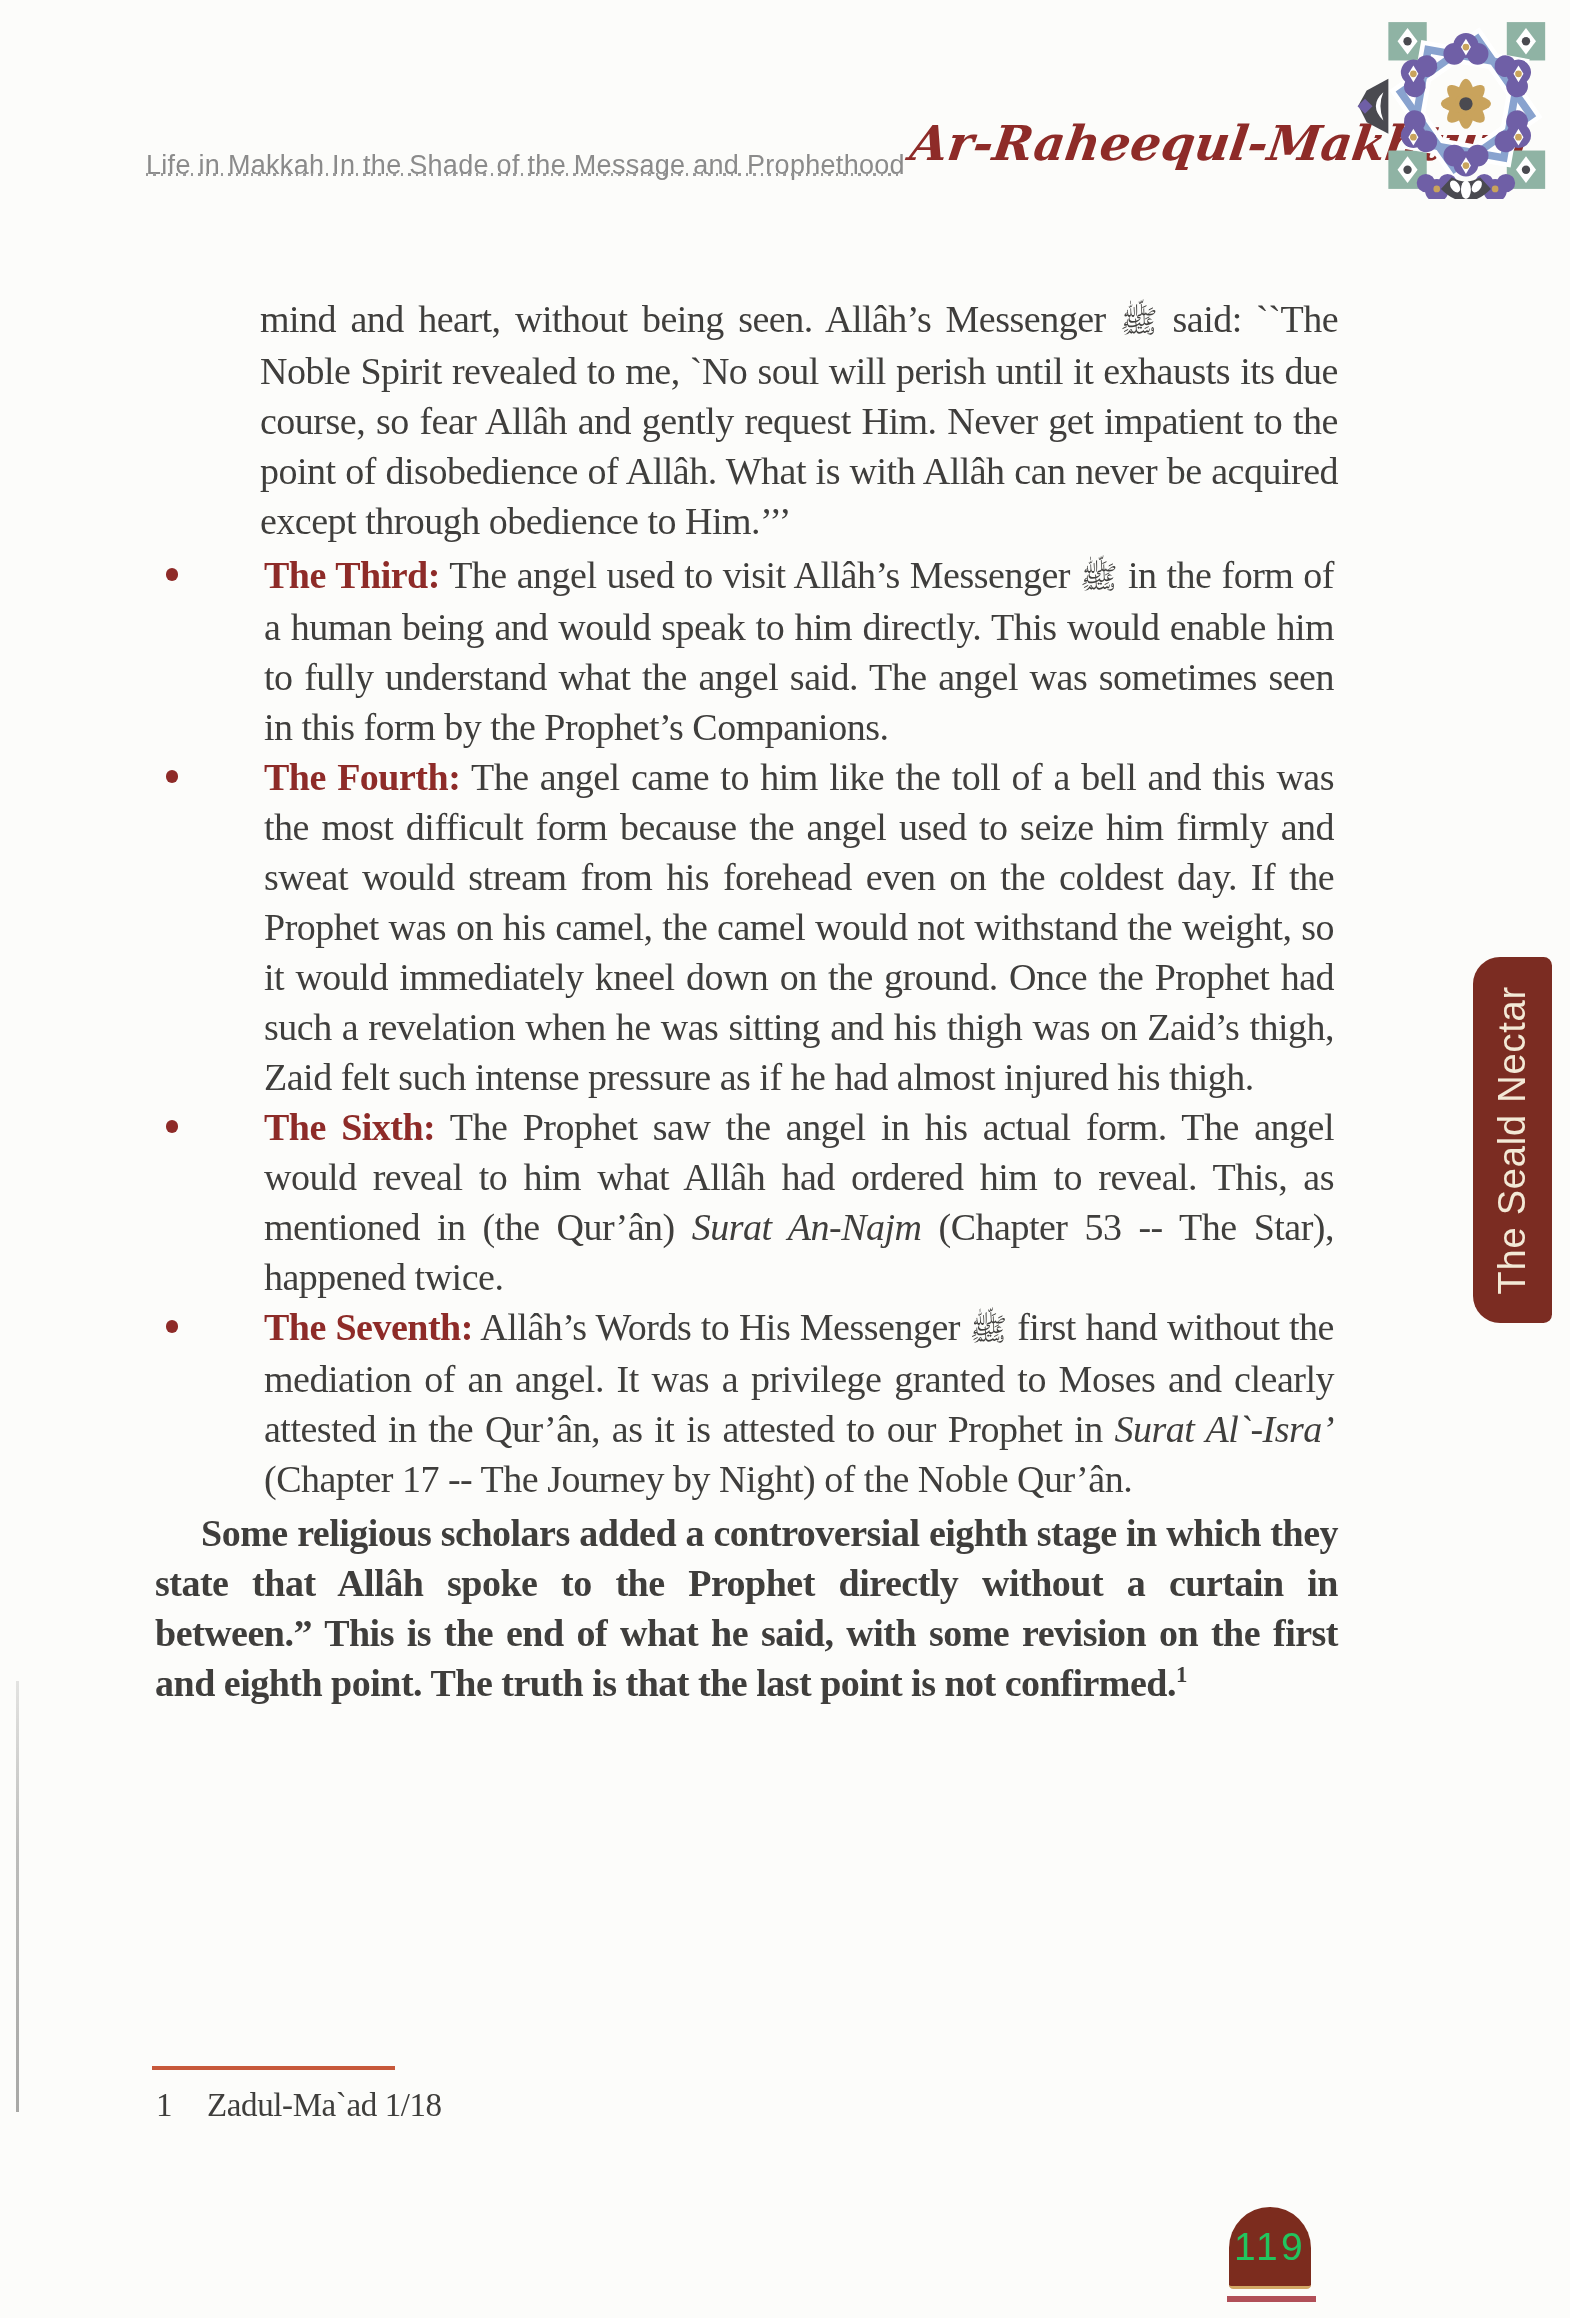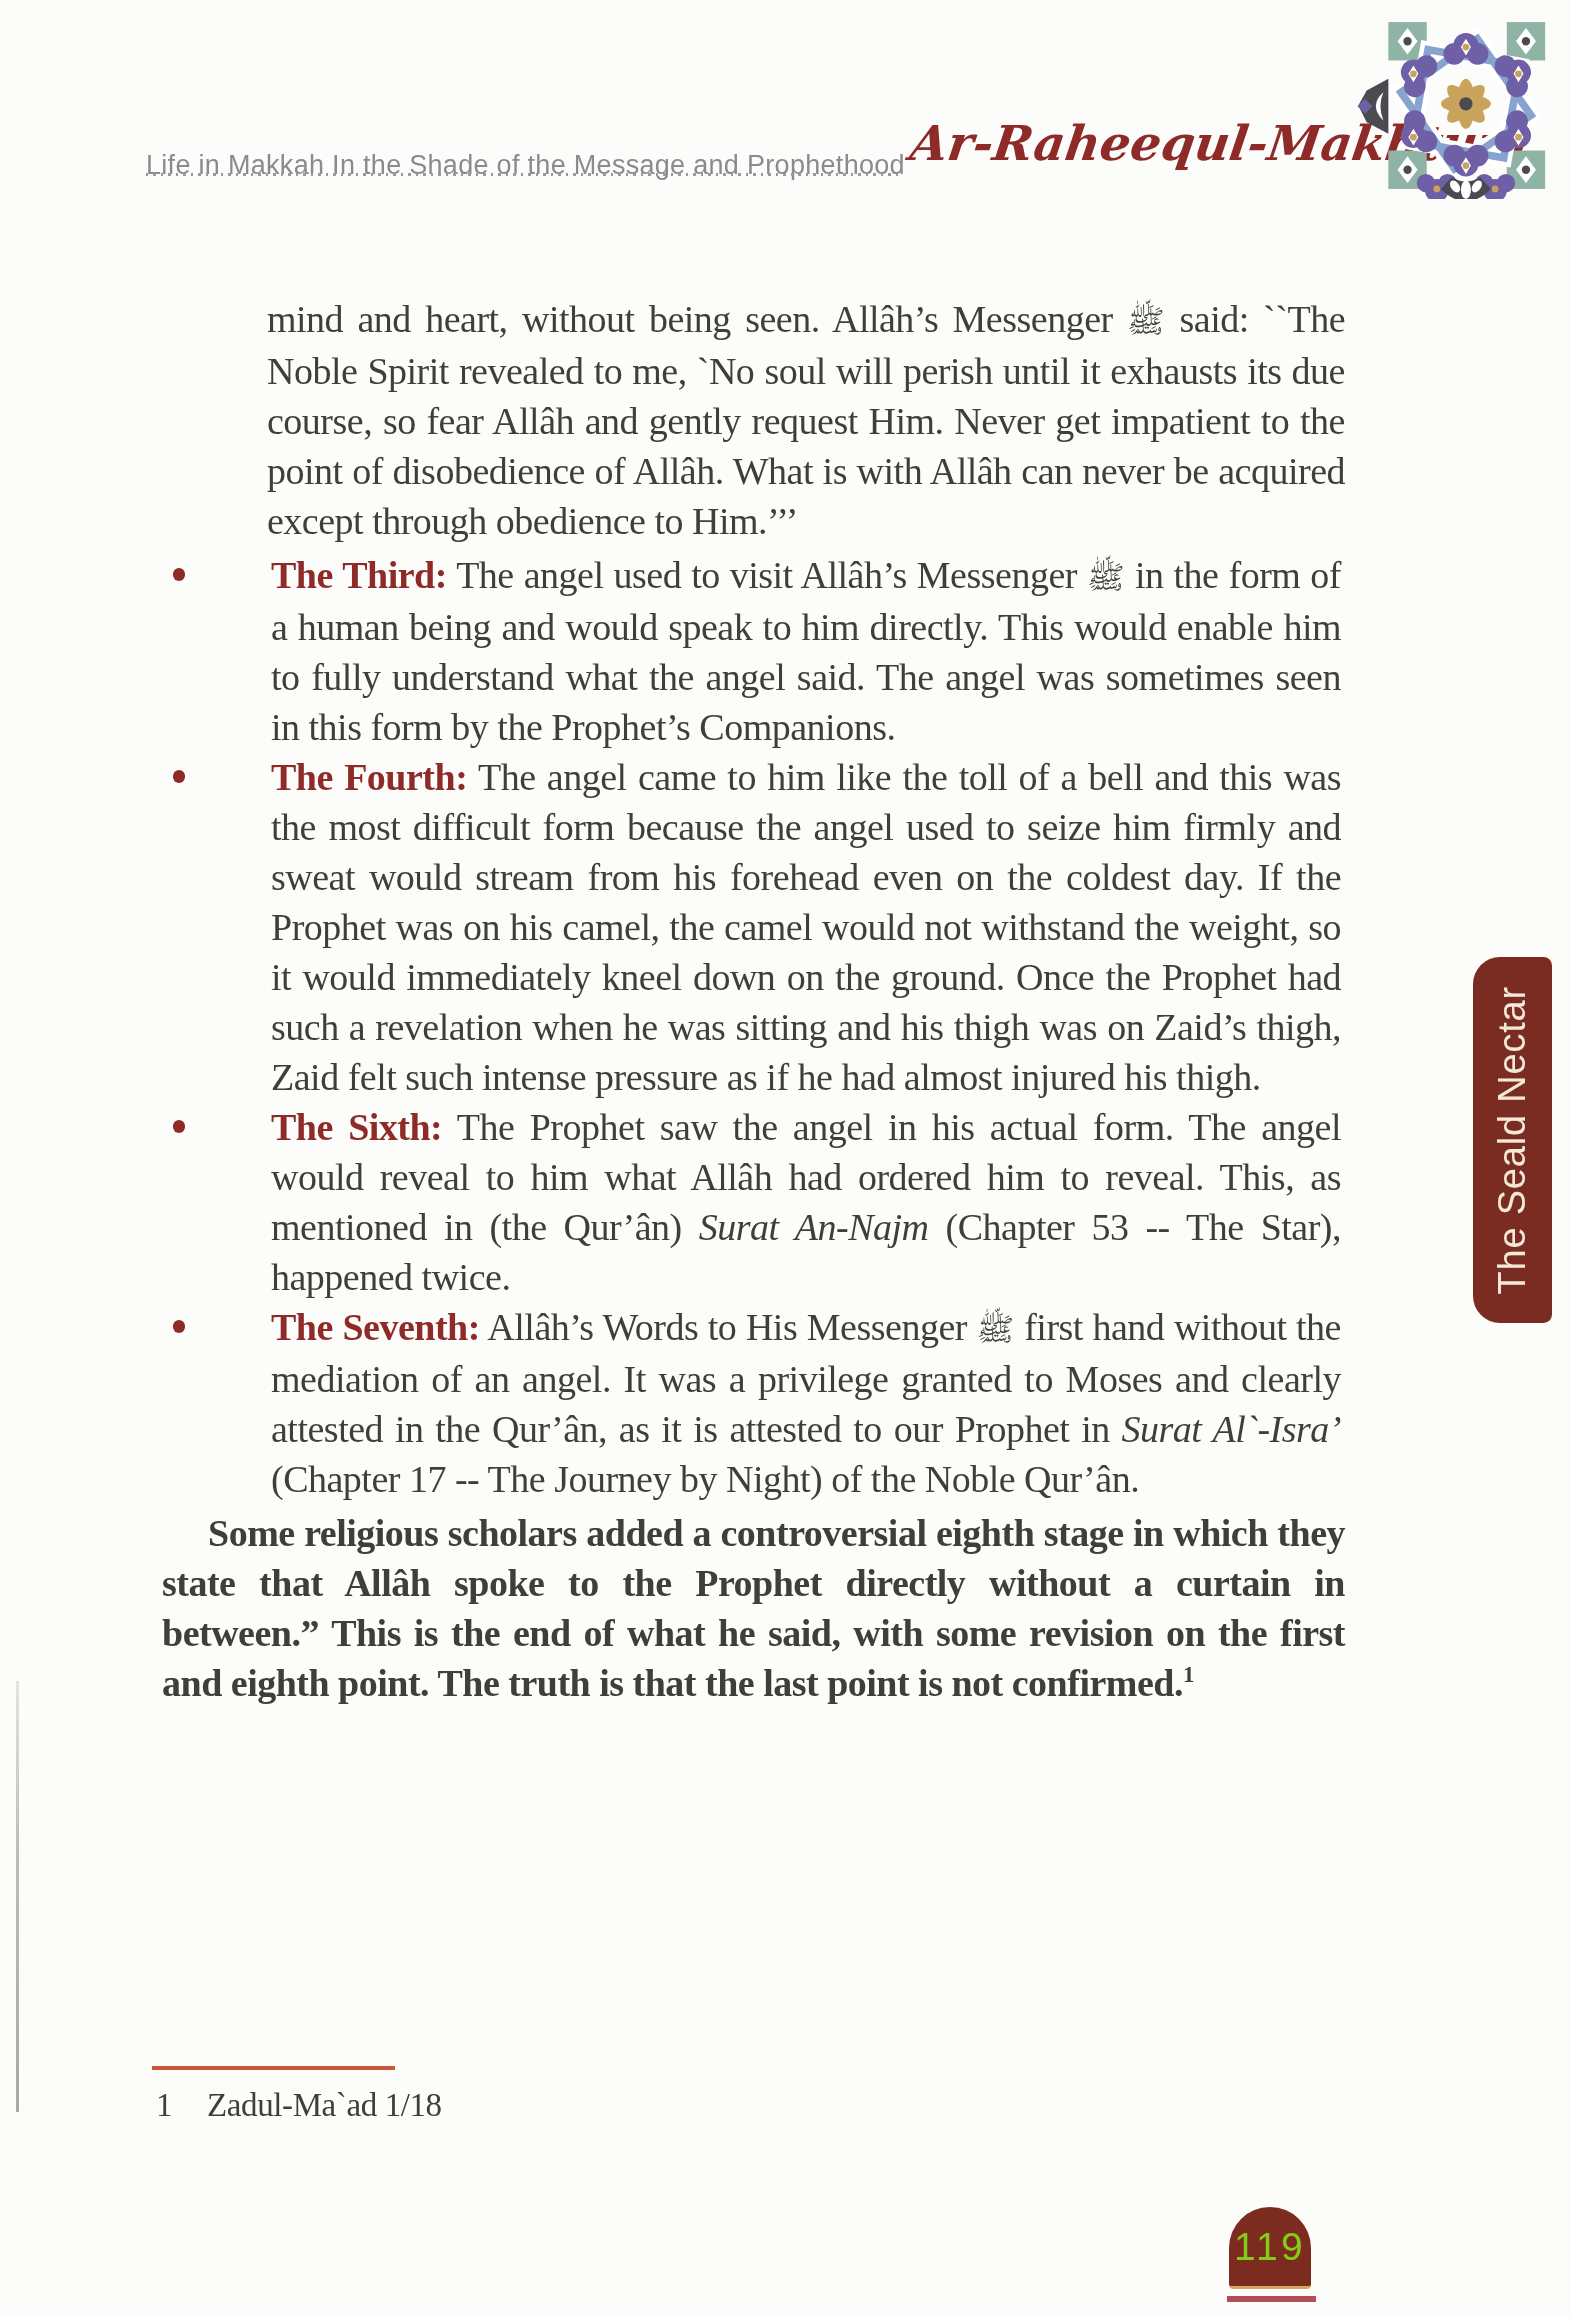--- a/index.html
+++ b/index.html
@@ -25,21 +25,21 @@
     position:absolute;left:911px;top:115px;
     font-family:"DejaVu Serif",serif;font-style:italic;font-weight:bold;
     font-size:48px;color:var(--c-accent);
     transform:skewX(-8deg);
     white-space:nowrap;
   }
   
   .ornament{position:absolute;left:1355px;top:16.7px;width:196px;height:182px;}
   
   .content{
-    position:absolute;left:162px;top:294px;width:1183px;
+    position:absolute;left:155px;top:294px;width:1183px;
     font-size:38px;line-height:50px;color:#3f3e3c;
     text-align:justify;letter-spacing:-0.5px;
   }
   .content p{margin:0;}
   .intro{margin-left:105px !important;}
   ul.stages{list-style:none;margin:4px;padding:0;}
   ul.stages li{position:relative;padding-left:105px;margin:0;}
   .dot{
     position:absolute;left:6.7px;top:18.4px;width:12.5px;height:12.5px;
     border-radius:50%;background:var(--c-accent);
@@ -74,21 +74,21 @@
   
   .page-badge{
     position:absolute;left:1229px;top:2207px;width:82px;height:79px;
     background:var(--c-badge);
     border-radius:41px 41px 4.2px 4.2px;
     border-bottom:3.3px solid #d3a965;
     display:flex;align-items:center;justify-content:center;
   }
   .page-number{
     font-family:"Liberation Sans",sans-serif;
-    font-size:39px;color:#84cc16;letter-spacing:3.3px;
+    font-size:39px;color:#22c55e;letter-spacing:3.3px;
   }
   .badge-underline{
     position:absolute;left:1227px;top:2296px;width:89px;height:5.9px;
     background:var(--c-badge-rule);
   }
   
   .left-edge-line{
     position:absolute;left:16px;top:1681px;width:2.5px;height:431px;
     background:linear-gradient(#e3e3e1 0%,#bcbcba 40%,#a8a8a6 100%);
   }

